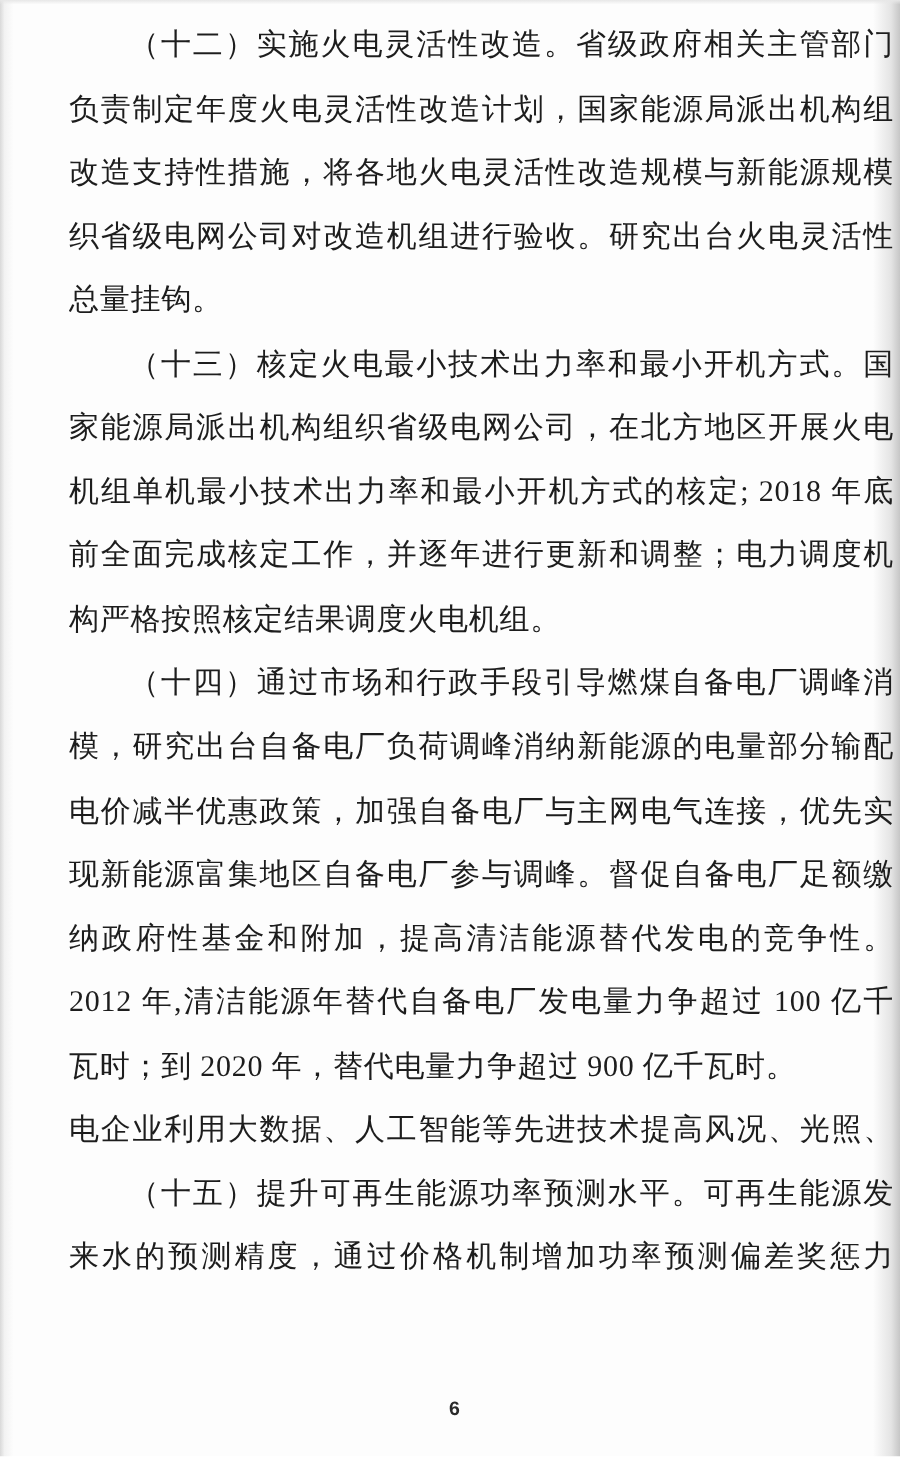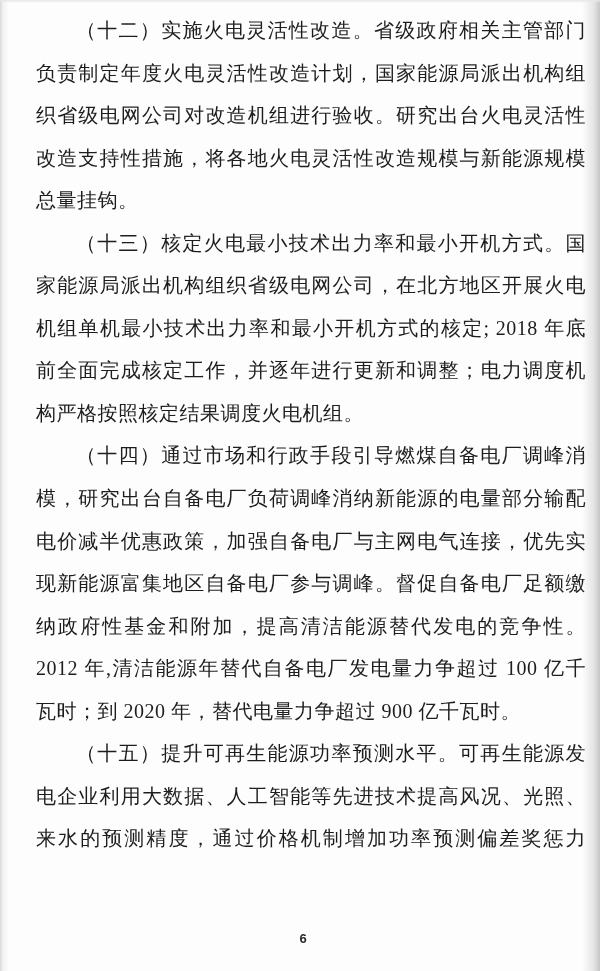--- a/index.html
+++ b/index.html
@@ -15,21 +15,21 @@
     background:
       linear-gradient(to bottom, #e7e7e7 0px, rgba(255,255,255,0) 3px),
       linear-gradient(to right, #d9d9d9 0px, #f2f2f2 3px, rgba(255,255,255,0) 9px),
       linear-gradient(to left, #c6c6c6 0px, #e4e4e4 6px, rgba(255,255,255,0) 18px),
       #fdfdfd;
     font-family: "Liberation Serif", "DejaVu Serif", serif;
     color: #1d1d1d;
   }
   .text-block {
     position: absolute;
-    left: 36px;
+    left: 46px;
     top: 9px;
     width: 550px;
   }
   .para { margin: 0; padding: 0; }
   .line {
     font-size: 20px;
     line-height: 42.55px;
     height: 42.55px;
     text-align: justify;
     text-align-last: justify;
@@ -52,22 +52,22 @@
 </style>
 </head>
 <body>
 
 <div class="page">
   <div class="text-block">
 
     <div class="para">
       <div class="line first">（十二）实施火电灵活性改造。省级政府相关主管部门</div>
       <div class="line">负责制定年度火电灵活性改造计划，国家能源局派出机构组</div>
+      <div class="line">改造支持性措施，将各地火电灵活性改造规模与新能源规模</div>
       <div class="line">织省级电网公司对改造机组进行验收。研究出台火电灵活性</div>
-      <div class="line">改造支持性措施，将各地火电灵活性改造规模与新能源规模</div>
       <div class="line end">总量挂钩。</div>
     </div>
 
     <div class="para">
       <div class="line first">（十三）核定火电最小技术出力率和最小开机方式。国</div>
       <div class="line">家能源局派出机构组织省级电网公司，在北方地区开展火电</div>
       <div class="line">机组单机最小技术出力率和最小开机方式的核定; 2018 年底</div>
       <div class="line">前全面完成核定工作，并逐年进行更新和调整；电力调度机</div>
       <div class="line end">构严格按照核定结果调度火电机组。</div>
     </div>
@@ -76,21 +76,21 @@
       <div class="line first">（十四）通过市场和行政手段引导燃煤自备电厂调峰消</div>
       <div class="line">模，研究出台自备电厂负荷调峰消纳新能源的电量部分输配</div>
       <div class="line">电价减半优惠政策，加强自备电厂与主网电气连接，优先实</div>
       <div class="line">现新能源富集地区自备电厂参与调峰。督促自备电厂足额缴</div>
       <div class="line">纳政府性基金和附加，提高清洁能源替代发电的竞争性。</div>
       <div class="line">2012 年,清洁能源年替代自备电厂发电量力争超过 100 亿千</div>
       <div class="line end">瓦时；到 2020 年，替代电量力争超过 900 亿千瓦时。</div>
     </div>
 
     <div class="para">
+      <div class="line">电企业利用大数据、人工智能等先进技术提高风况、光照、</div>
       <div class="line first">（十五）提升可再生能源功率预测水平。可再生能源发</div>
-      <div class="line">电企业利用大数据、人工智能等先进技术提高风况、光照、</div>
       <div class="line">来水的预测精度，通过价格机制增加功率预测偏差奖惩力度，</div>
     </div>
 
   </div>
 
   <div class="page-number">6</div>
 </div>
 
 </body></html>

